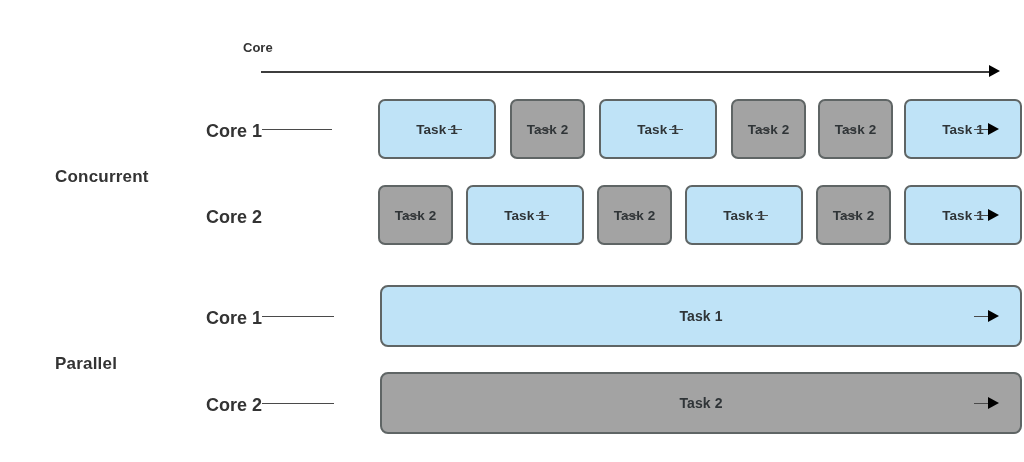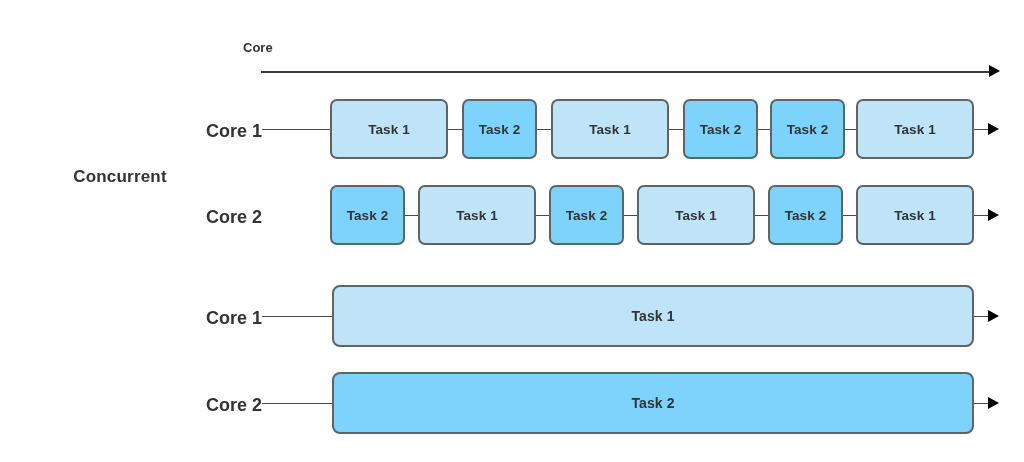--- a/index.html
+++ b/index.html
@@ -21,21 +21,20 @@
   }
 
   
   .section-label {
     position: absolute;
     font-size: 17px;
     font-weight: bold;
     color: #333333;
     letter-spacing: 0.2px;
     white-space: nowrap;
-    text-align: center;
   }
 
   
   .time-label {
     position: absolute;
     font-size: 13px;
     font-weight: bold;
     color: #333333;
     white-space: nowrap;
   }
@@ -78,42 +77,44 @@
     border: 2px solid #5f6565;
     border-radius: 7px;
     display: flex;
     align-items: center;
     justify-content: center;
     font-size: 13.5px;
     font-weight: bold;
     color: #2f3437;
     letter-spacing: 0.1px;
     white-space: nowrap;
+    margin-left: 48px;
   }
   .task.t1 { background: #bfe3f7; }
-  .task.t2 { background: #7dd3fc; }
+  .task.t2 { background: #a3a3a3; }
 
   .task.big {
     border-radius: 8px;
     font-size: 14px;
   }
 </style>
 </head>
 <body>
 
 <div id="canvas">
 
   <div class="time-label" style="left:243px; top:40px;">Core</div>
 
   <div class="rule" style="left:261px; top:71px; width:731px;"></div>
 
   <div class="arrowhead" style="left:989px; top:65px;"></div>
 
   <div class="section-label" style="left:55px; top:167px; width:130px;">Concurrent</div>
 
+  <div class="section-label" style="left:55px; top:354px; width:130px;">Parallel</div>
 
   <div class="core-label" style="left:206px; top:121px;">Core 1</div>
   <div class="rule-thin" style="left:262px; top:129px; width:70px;"></div>
 
   <div class="task t1" style="left:330px;  top:99px; width:118px; height:60px;">Task 1</div>
   <div class="rule-thin" style="left:448px; top:129px; width:14px;"></div>
 
   <div class="task t2" style="left:462px;  top:99px; width:75px;  height:60px;">Task 2</div>
   <div class="rule-thin" style="left:537px; top:129px; width:14px;"></div>
 

